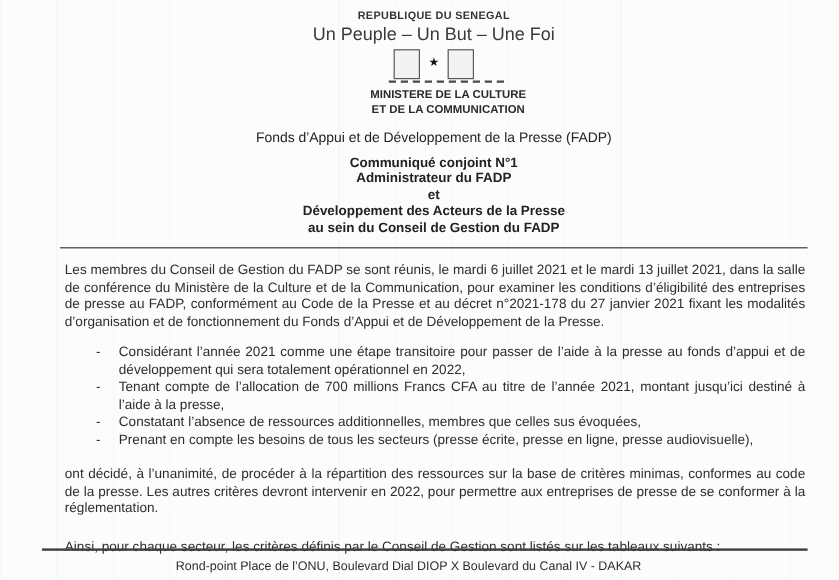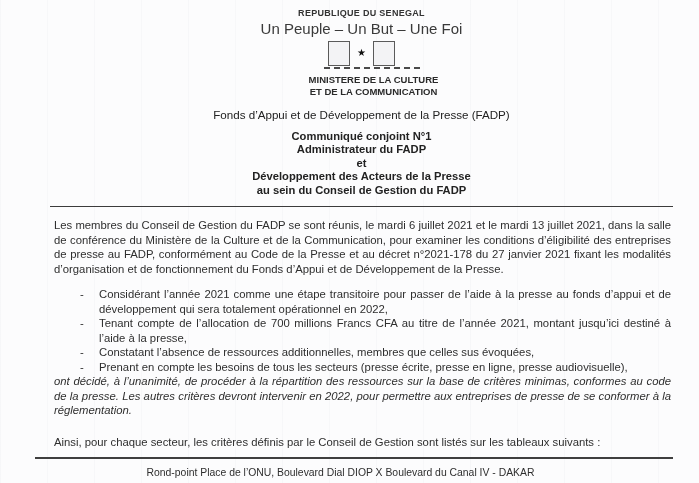--- a/index.html
+++ b/index.html
@@ -27,21 +27,21 @@
   .doc-title{margin-top:9px;text-align:center;font-weight:bold;font-size:11.2px;line-height:13.4px;color:#222;}
   .rule-title{margin:9px 38px 0 38px;border:0;border-top:1.6px solid #3c3c3c;}
   
   .body-text{margin:11px 40px 0 42px;font-size:11.3px;line-height:14.5px;}
   .p-justify{text-align:justify;}
   .p-intro{margin-top:15px;text-align:left;}
   ul.considerations{list-style:none;margin:11px 0 0 26px;padding:0;}
   ul.considerations li{display:flex;line-height:14.5px;}
   .dash{flex:0 0 19px;text-align:left;}
   .btext{flex:1;text-align:justify;}
-  .p-decision{font-style:italic;}
+  .p-decision{margin-top:14px;}
   .p-final{margin-top:17px;text-align:left;}
   
   .rule-footer{position:absolute;left:35px;right:38px;bottom:24px;border:0;border-top:2px solid #3f3f3f;margin:0;}
   .footer-address{position:absolute;left:0;right:30px;bottom:5px;text-align:center;font-size:10.4px;color:#2e2e2e;}
   
   .watermark{
     position:absolute;top:122px;right:5px;
     writing-mode:vertical-rl;transform:rotate(180deg);
     font-size:6.5px;letter-spacing:.4px;color:#9aa0a8;
   }

